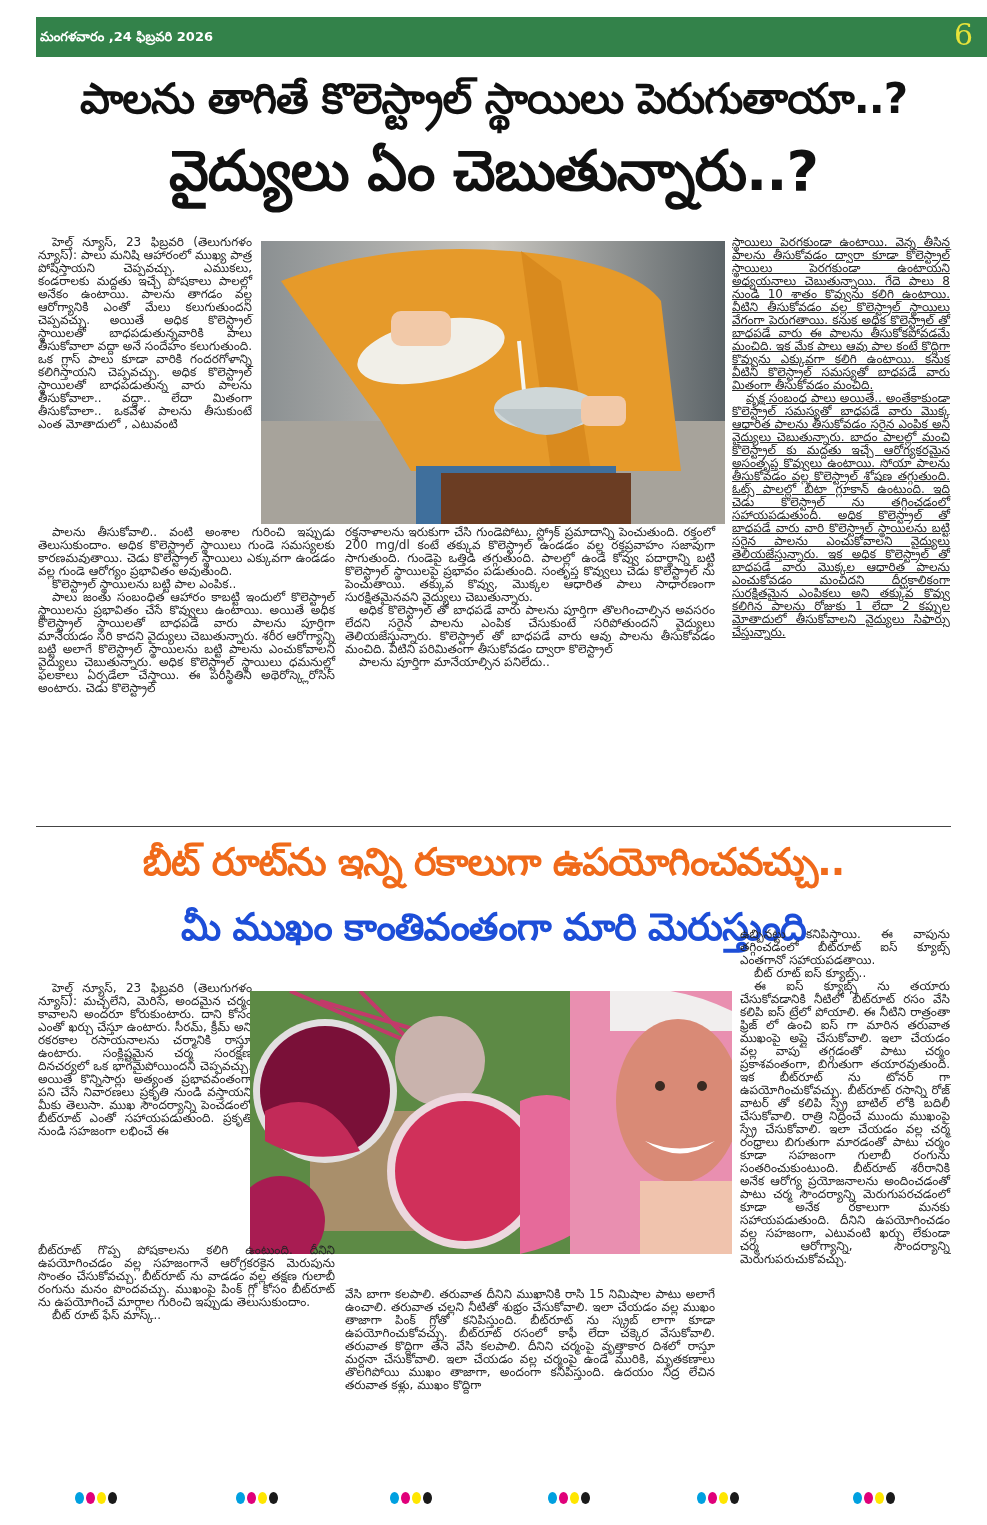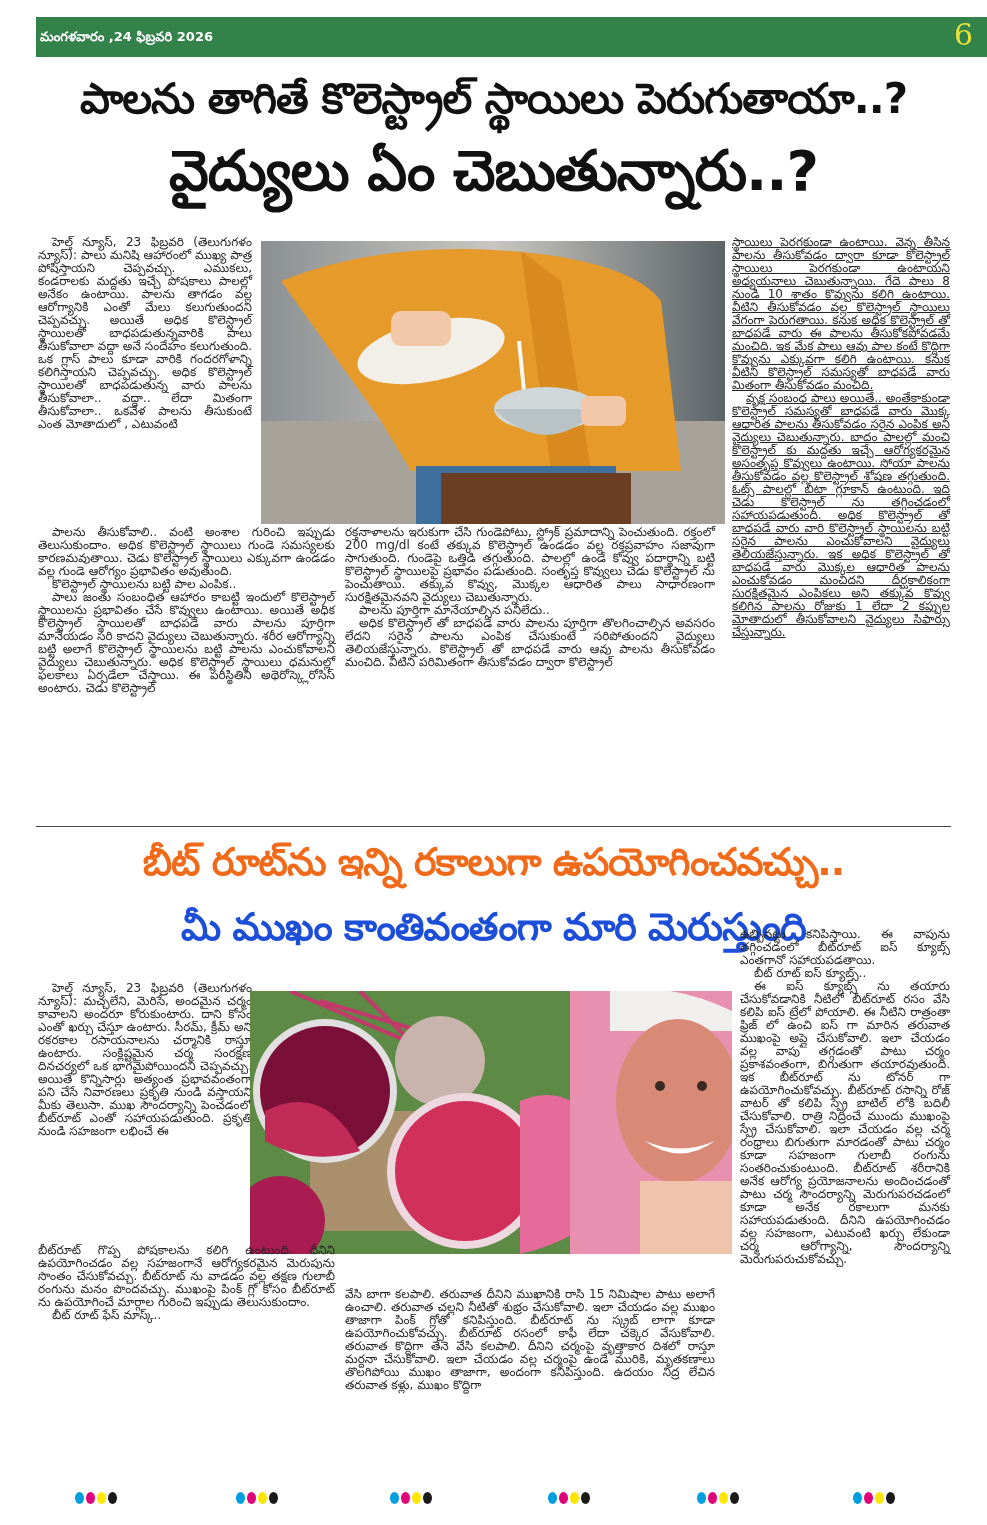--- a/index.html
+++ b/index.html
@@ -59,22 +59,22 @@
 </div>
 
 <div class="col" style="left:38px; top:526px; width:297px;">
   <p>పాలను తీసుకోవాలి.. వంటి అంశాల గురించి ఇప్పుడు తెలుసుకుందాం. అధిక కొలెస్ట్రాల్ స్థాయిలు గుండె సమస్యలకు కారణమవుతాయి. చెడు కొలెస్ట్రాల్ స్థాయిలు ఎక్కువగా ఉండడం వల్ల గుండె ఆరోగ్యం ప్రభావితం అవుతుంది.</p>
   <p>కొలెస్ట్రాల్ స్థాయిలను బట్టి పాల ఎంపిక..</p>
   <p>పాలు జంతు సంబంధిత ఆహారం కాబట్టి ఇందులో కొలెస్ట్రాల్ స్థాయిలను ప్రభావితం చేసే కొవ్వులు ఉంటాయి. అయితే అధిక కొలెస్ట్రాల్ స్థాయిలతో బాధపడే వారు పాలను పూర్తిగా మానేయడం సరి కాదని వైద్యులు చెబుతున్నారు. శరీర ఆరోగ్యాన్ని బట్టి అలాగే కొలెస్ట్రాల్ స్థాయిలను బట్టి పాలను ఎంచుకోవాలని వైద్యులు చెబుతున్నారు. అధిక కొలెస్ట్రాల్ స్థాయిలు ధమనుల్లో ఫలకాలు ఏర్పడేలా చేస్తాయి. ఈ పరిస్థితిని అథెరోస్క్లెరోసిస్ అంటారు. చెడు కొలెస్ట్రాల్</p>
 </div>
 
 <div class="col" style="left:345px; top:526px; width:370px;">
   <p style="text-indent:0">రక్తనాళాలను ఇరుకుగా చేసి గుండెపోటు, స్ట్రోక్ ప్రమాదాన్ని పెంచుతుంది. రక్తంలో 200 mg/dl కంటే తక్కువ కొలెస్ట్రాల్ ఉండడం వల్ల రక్తప్రవాహం సజావుగా సాగుతుంది. గుండెపై ఒత్తిడి తగ్గుతుంది. పాలల్లో ఉండే కొవ్వు పదార్థాన్ని బట్టి కొలెస్ట్రాల్ స్థాయిలపై ప్రభావం పడుతుంది. సంతృప్త కొవ్వులు చెడు కొలెస్ట్రాల్ ను పెంచుతాయి. తక్కువ కొవ్వు, మొక్కల ఆధారిత పాలు సాధారణంగా సురక్షితమైనవని వైద్యులు చెబుతున్నారు.</p>
+  <p>అధిక కొలెస్ట్రాల్ తో బాధపడే వారు పాలను పూర్తిగా తొలగించాల్సిన అవసరం లేదని సరైన పాలను ఎంపిక చేసుకుంటే సరిపోతుందని వైద్యులు తెలియజేస్తున్నారు. కొలెస్ట్రాల్ తో బాధపడే వారు ఆవు పాలను తీసుకోవడం మంచిది. వీటిని పరిమితంగా తీసుకోవడం ద్వారా కొలెస్ట్రాల్</p>
   <p>పాలను పూర్తిగా మానేయాల్సిన పనిలేదు..</p>
-  <p>అధిక కొలెస్ట్రాల్ తో బాధపడే వారు పాలను పూర్తిగా తొలగించాల్సిన అవసరం లేదని సరైన పాలను ఎంపిక చేసుకుంటే సరిపోతుందని వైద్యులు తెలియజేస్తున్నారు. కొలెస్ట్రాల్ తో బాధపడే వారు ఆవు పాలను తీసుకోవడం మంచిది. వీటిని పరిమితంగా తీసుకోవడం ద్వారా కొలెస్ట్రాల్</p>
 </div>
 
 <div class="col" style="left:732px; top:236px; width:218px;text-decoration:underline;">
   <p style="text-indent:0">స్థాయిలు పెరగకుండా ఉంటాయి. వెన్న తీసిన పాలను తీసుకోవడం ద్వారా కూడా కొలెస్ట్రాల్ స్థాయిలు పెరగకుండా ఉంటాయని అధ్యయనాలు చెబుతున్నాయి. గేదె పాలు 8 నుండి 10 శాతం కొవ్వును కలిగి ఉంటాయి. వీటిని తీసుకోవడం వల్ల కొలెస్ట్రాల్ స్థాయిలు వేగంగా పెరుగతాయి. కనుక అధిక కొలెస్ట్రాల్ తో బాధపడే వారు ఈ పాలను తీసుకోకపోవడమే మంచిది. ఇక మేక పాలు ఆవు పాల కంటే కొద్దిగా కొవ్వును ఎక్కువగా కలిగి ఉంటాయి. కనుక వీటిని కొలెస్ట్రాల్ సమస్యతో బాధపడే వారు మితంగా తీసుకోవడం మంచిది.</p>
   <p>వృక్ష సంబంధ పాలు అయితే.. అంతేకాకుండా కొలెస్ట్రాల్ సమస్యతో బాధపడే వారు మొక్క ఆధారిత పాలను తీసుకోవడం సరైన ఎంపిక అని వైద్యులు చెబుతున్నారు. బాదం పాలల్లో మంచి కొలెస్ట్రాల్ కు మద్దతు ఇచ్చే ఆరోగ్యకరమైన అసంతృప్త కొవ్వులు ఉంటాయి. సోయా పాలను తీసుకోవడం వల్ల కొలెస్ట్రాల్ శోషణ తగ్గుతుంది. ఓట్స్ పాలల్లో బీటా గ్లూకాన్ ఉంటుంది. ఇది చెడు కొలెస్ట్రాల్ ను తగ్గించడంలో సహాయపడుతుంది. అధిక కొలెస్ట్రాల్ తో బాధపడే వారు వారి కొలెస్ట్రాల్ స్థాయిలను బట్టి సరైన పాలను ఎంచుకోవాలని వైద్యులు తెలియజేస్తున్నారు. ఇక అధిక కొలెస్ట్రాల్ తో బాధపడే వారు మొక్కల ఆధారిత పాలను ఎంచుకోవడం మంచిదని దీర్ఘకాలికంగా సురక్షితమైన ఎంపికలు అని తక్కువ కొవ్వు కలిగిన పాలను రోజుకు 1 లేదా 2 కప్పుల మోతాదులో తీసుకోవాలని వైద్యులు సిఫార్సు చేస్తున్నారు.</p>
 </div>
 
 <div class="rule"></div>
 
 <div class="headline h2a">బీట్ రూట్‌ను ఇన్ని రకాలుగా ఉపయోగించవచ్చు..</div>
@@ -102,21 +102,21 @@
     <path d="M360 0 Q420 -10 482 20 L482 40 L360 40 Z" fill="#f1eeee"></path>
     <ellipse cx="428" cy="110" rx="62" ry="82" fill="#d98a76"></ellipse>
     <path d="M395 150 Q430 175 465 150 Q430 165 395 150 Z" fill="#ffffff"></path>
     <circle cx="410" cy="95" r="5" fill="#3a2a22"></circle>
       <circle cx="452" cy="95" r="5" fill="#3a2a22"></circle>
     <rect x="390" y="190" width="92" height="73" fill="#f0c3ad"></rect>
   </svg>
 </div>
 
 <div class="col" style="left:38px; top:1244px; width:297px;">
-  <p style="text-indent:0">బీట్‌రూట్ గొప్ప పోషకాలను కలిగి ఉంటుంది. దీనిని ఉపయోగించడం వల్ల సహజంగానే ఆరోగ్యకరమైన మెరుపును సొంతం చేసుకోవచ్చు. బీట్‌రూట్ ను వాడడం వల్ల తక్షణ గులాబీ రంగును మనం పొందవచ్చు. ముఖంపై పింక్ గ్లో కోసం బీట్‌రూట్ ను ఉపయోగించే మార్గాల గురించి ఇప్పుడు తెలుసుకుందాం.</p>
+  <p style="text-indent:0">బీట్‌రూట్ గొప్ప పోషకాలను కలిగి ఉంటుంది. దీనిని ఉపయోగించడం వల్ల సహజంగానే ఆరోగ్రకరకైన మెరుపును సొంతం చేసుకోవచ్చు. బీట్‌రూట్ ను వాడడం వల్ల తక్షణ గులాబీ రంగును మనం పొందవచ్చు. ముఖంపై పింక్ గ్లో కోసం బీట్‌రూట్ ను ఉపయోగించే మార్గాల గురించి ఇప్పుడు తెలుసుకుందాం.</p>
   <p>బీట్ రూట్ ఫేస్ మాస్క్..</p>
 </div>
 
 <div class="col" style="left:345px; top:1288px; width:370px;">
   <p style="text-indent:0">వేసి బాగా కలపాలి. తరువాత దీనిని ముఖానికి రాసి 15 నిమిషాల పాటు అలాగే ఉంచాలి. తరువాత చల్లని నీటితో శుభ్రం చేసుకోవాలి. ఇలా చేయడం వల్ల ముఖం తాజాగా పింక్ గ్లోతో కనిపిస్తుంది. బీట్‌రూట్ ను స్క్రబ్ లాగా కూడా ఉపయోగించుకోవచ్చు. బీట్‌రూట్ రసంలో కాఫీ లేదా చక్కెర వేసుకోవాలి. తరువాత కొద్దిగా తేనె వేసి కలపాలి. దీనిని చర్మంపై వృత్తాకార దిశలో రాస్తూ మర్దనా చేసుకోవాలి. ఇలా చేయడం వల్ల చర్మంపై ఉండే మురికి, మృతకణాలు తొలగిపోయి ముఖం తాజాగా, అందంగా కనిపిస్తుంది. ఉదయం నిద్ర లేచిన తరువాత కళ్లు, ముఖం కొద్దిగా</p>
 </div>
 
 <div class="col" style="left:740px; top:928px; width:210px;">
   <p style="text-indent:0">ఉబ్బినట్టు కనిపిస్తాయి. ఈ వాపును తగ్గించడంలో బీట్‌రూట్ ఐస్ క్యూబ్స్ ఎంతగానో సహాయపడతాయి.</p>
   <p>బీట్ రూట్ ఐస్ క్యూబ్స్..</p>

